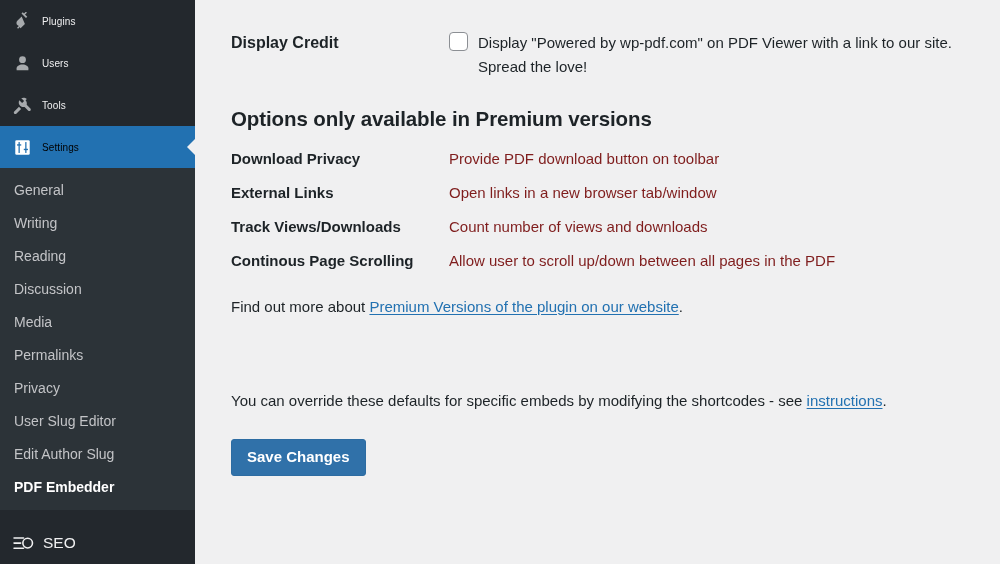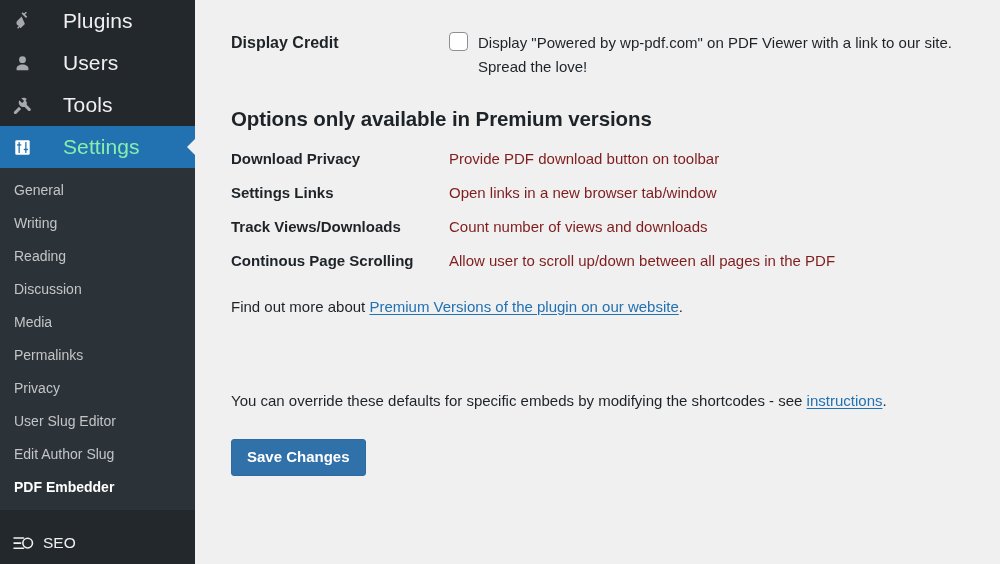--- a/index.html
+++ b/index.html
@@ -52,28 +52,27 @@
     width: 30px;
     flex: 0 0 30px;
     display: flex;
     align-items: center;
     justify-content: center;
     margin-right: 5px;
     color: #a7aaad;
   }
 
   .menu-item .mi-label {
-    font-size: 21px;
+    font-size: 10px;
     letter-spacing: 0.1px;
-    margin-left: 21px;
   }
 
   .menu-item.current {
     background: #2271b1;
-    color: #86efac;
+    color: #000000;
   }
   .menu-item.current .mi-icon { color: #fff; }
 
   .menu-item.current .arrow {
     position: absolute;
     right: -1px;
     top: 50%;
     transform: translateY(-50%);
     width: 0; height: 0;
     border-top: 9px solid transparent;
@@ -331,21 +330,21 @@
     </div>
 
     <h2 class="section-title">Options only available in Premium versions</h2>
 
     <div class="opt-table">
       <div class="opt-row">
         <div class="opt-name">Download Privacy</div>
         <div class="opt-desc">Provide PDF download button on toolbar</div>
       </div>
       <div class="opt-row">
-        <div class="opt-name">Settings Links</div>
+        <div class="opt-name">External Links</div>
         <div class="opt-desc">Open links in a new browser tab/window</div>
       </div>
       <div class="opt-row">
         <div class="opt-name">Track Views/Downloads</div>
         <div class="opt-desc">Count number of views and downloads</div>
       </div>
       <div class="opt-row">
         <div class="opt-name">Continous Page Scrolling</div>
         <div class="opt-desc">Allow user to scroll up/down between all pages in the PDF</div>
       </div>

